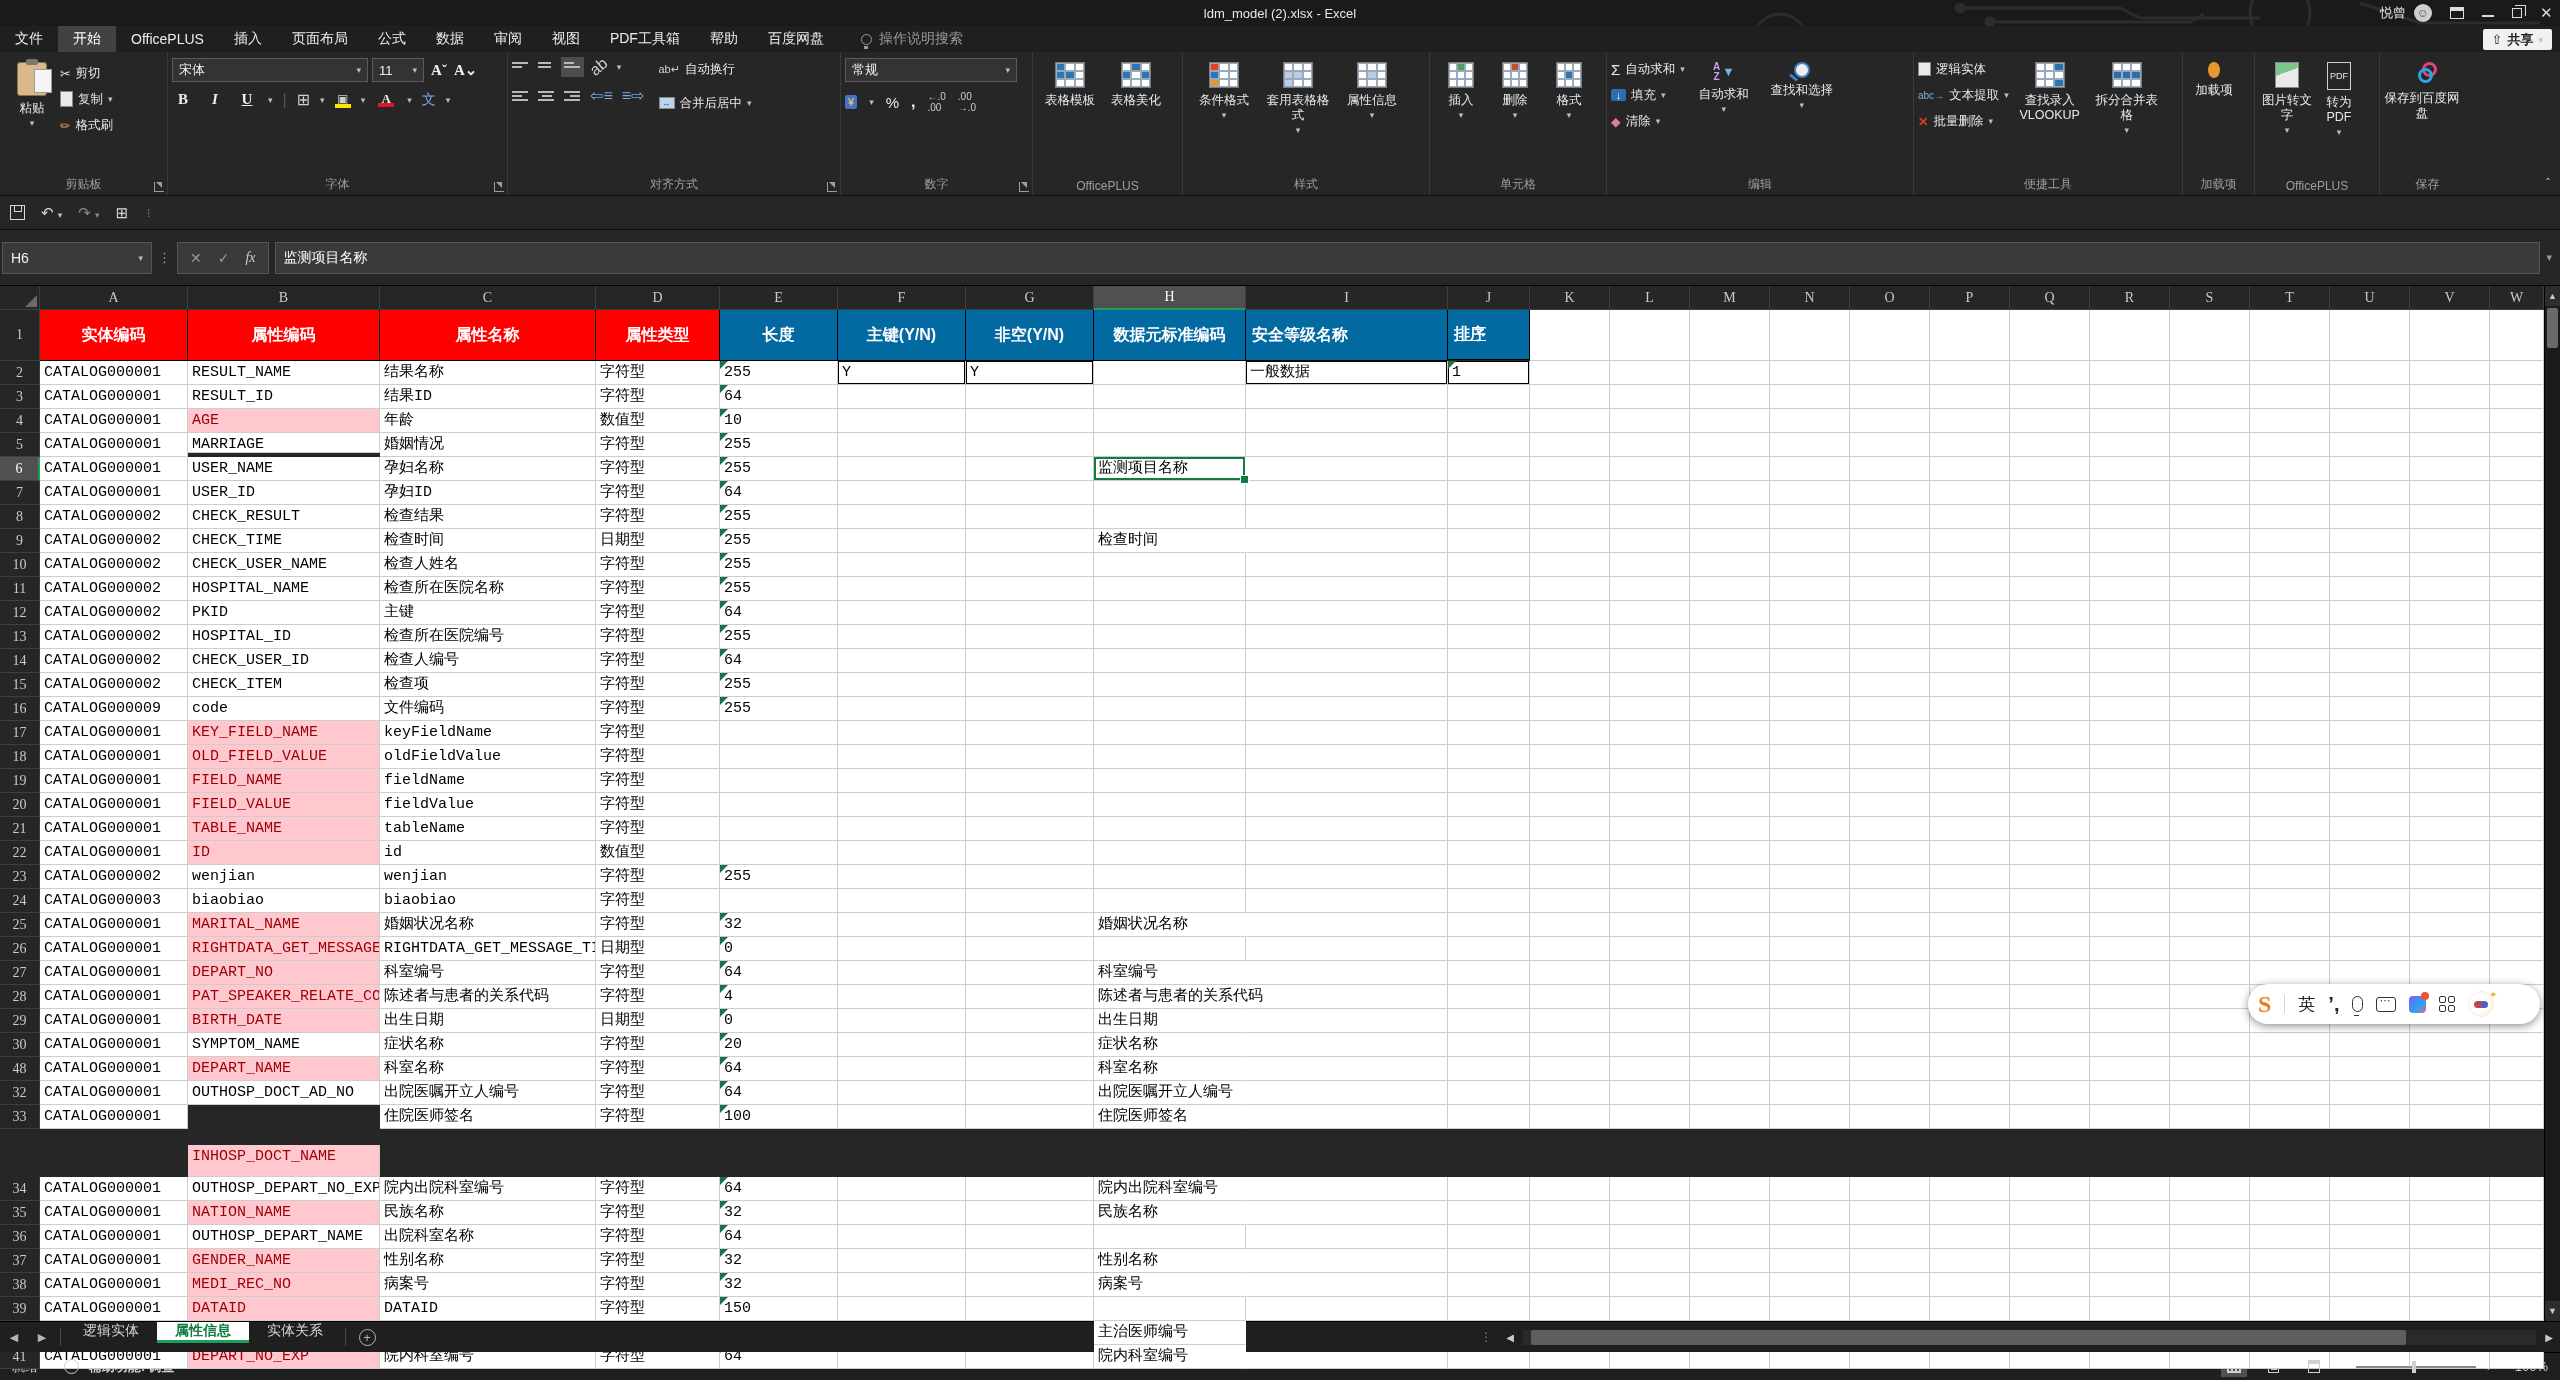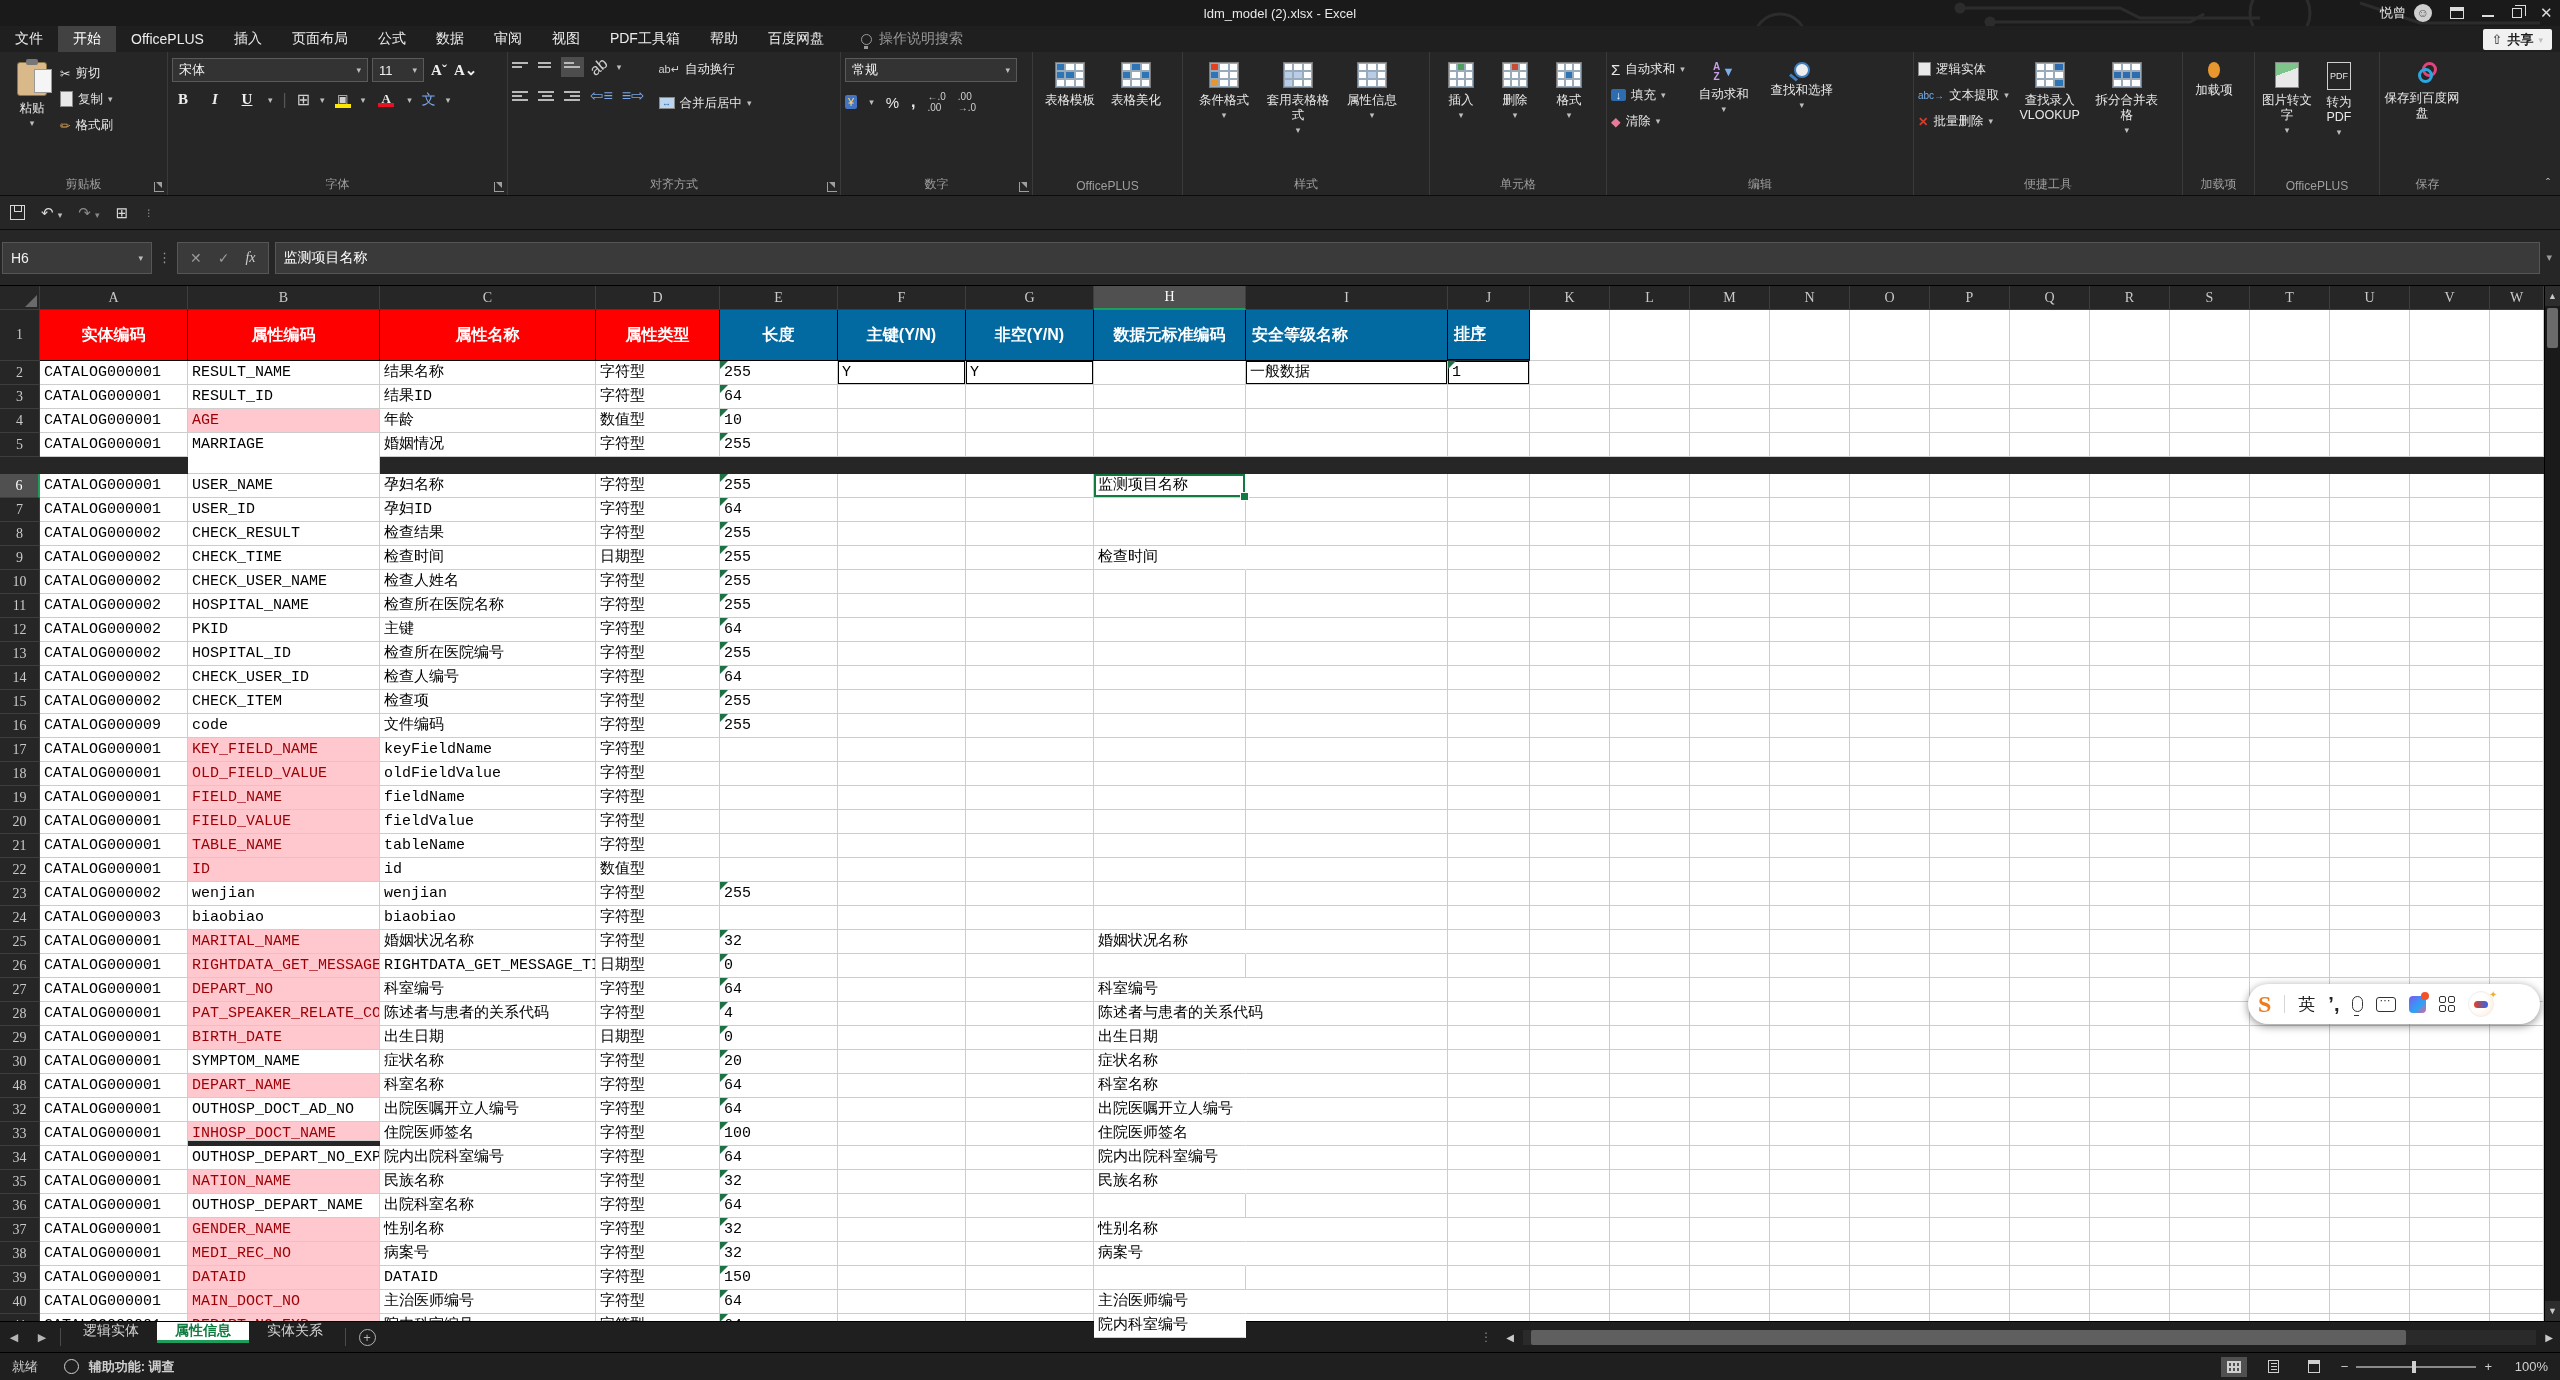--- a/index.html
+++ b/index.html
@@ -744,21 +744,21 @@
       <div class="cell" style="width: 80px; flex: 0 0 80px; height: 24px;"></div>
       <div class="cell" style="width: 80px; flex: 0 0 80px; height: 24px;"></div>
       <div class="cell" style="width: 80px; flex: 0 0 80px; height: 24px;"></div>
       <div class="cell" style="width: 80px; flex: 0 0 80px; height: 24px;"></div>
       <div class="cell" style="width: 80px; flex: 0 0 80px; height: 24px;"></div>
       <div class="cell" style="width: 54px; flex: 0 0 54px; height: 24px;"></div>
     </div>
     <div class="gr-row" style="width: 2544px;">
       <div class="rhdr" style="height: 24px;">5</div>
       <div class="cell" style="width: 148px; flex: 0 0 148px; height: 24px;">CATALOG000001</div>
-      <div class="cell" style="width: 192px; flex: 0 0 192px; height: 41px;">MARRIAGE</div>
+      <div class="cell" style="width: 192px; flex: 0 0 192px; height: 20px;">MARRIAGE</div>
       <div class="cell" style="width: 216px; flex: 0 0 216px; height: 24px;">婚姻情况</div>
       <div class="cell" style="width: 124px; flex: 0 0 124px; height: 24px;">字符型</div>
       <div class="cell" style="width: 118px; flex: 0 0 118px; height: 24px;">255<span class="tri"></span></div>
       <div class="cell" style="width: 128px; flex: 0 0 128px; height: 24px;"></div>
       <div class="cell" style="width: 128px; flex: 0 0 128px; height: 24px;"></div>
       <div class="cell" style="width: 152px; flex: 0 0 152px; height: 24px;"></div>
       <div class="cell" style="width: 202px; flex: 0 0 202px; height: 24px;"></div>
       <div class="cell" style="width: 82px; flex: 0 0 82px; height: 24px;"></div>
       <div class="cell" style="width: 80px; flex: 0 0 80px; height: 24px;"></div>
       <div class="cell" style="width: 80px; flex: 0 0 80px; height: 24px;"></div>
@@ -1472,21 +1472,21 @@
       <div class="cell" style="width: 80px; flex: 0 0 80px; height: 24px;"></div>
       <div class="cell" style="width: 80px; flex: 0 0 80px; height: 24px;"></div>
       <div class="cell" style="width: 80px; flex: 0 0 80px; height: 24px;"></div>
       <div class="cell" style="width: 80px; flex: 0 0 80px; height: 24px;"></div>
       <div class="cell" style="width: 80px; flex: 0 0 80px; height: 24px;"></div>
       <div class="cell" style="width: 54px; flex: 0 0 54px; height: 24px;"></div>
     </div>
     <div class="gr-row" style="width: 2544px;">
       <div class="rhdr" style="height: 24px;">33</div>
       <div class="cell" style="width: 148px; flex: 0 0 148px; height: 24px;">CATALOG000001</div>
-      <div class="cell pink" style="width: 192px; flex: 0 0 192px; height: 19px;">INHOSP_DOCT_NAME</div>
+      <div class="cell pink" style="width: 192px; flex: 0 0 192px; height: 32px; margin-top: 40px;">INHOSP_DOCT_NAME</div>
       <div class="cell" style="width: 216px; flex: 0 0 216px; height: 24px;">住院医师签名</div>
       <div class="cell" style="width: 124px; flex: 0 0 124px; height: 24px;">字符型</div>
       <div class="cell" style="width: 118px; flex: 0 0 118px; height: 24px;">100<span class="tri"></span></div>
       <div class="cell" style="width: 128px; flex: 0 0 128px; height: 24px;"></div>
       <div class="cell" style="width: 128px; flex: 0 0 128px; height: 24px;"></div>
       <div class="cell ovf" style="width: 152px; flex: 0 0 152px; height: 24px;">住院医师签名</div>
       <div class="cell" style="width: 202px; flex: 0 0 202px; height: 24px;"></div>
       <div class="cell" style="width: 82px; flex: 0 0 82px; height: 24px;"></div>
       <div class="cell" style="width: 80px; flex: 0 0 80px; height: 24px;"></div>
       <div class="cell" style="width: 80px; flex: 0 0 80px; height: 24px;"></div>

